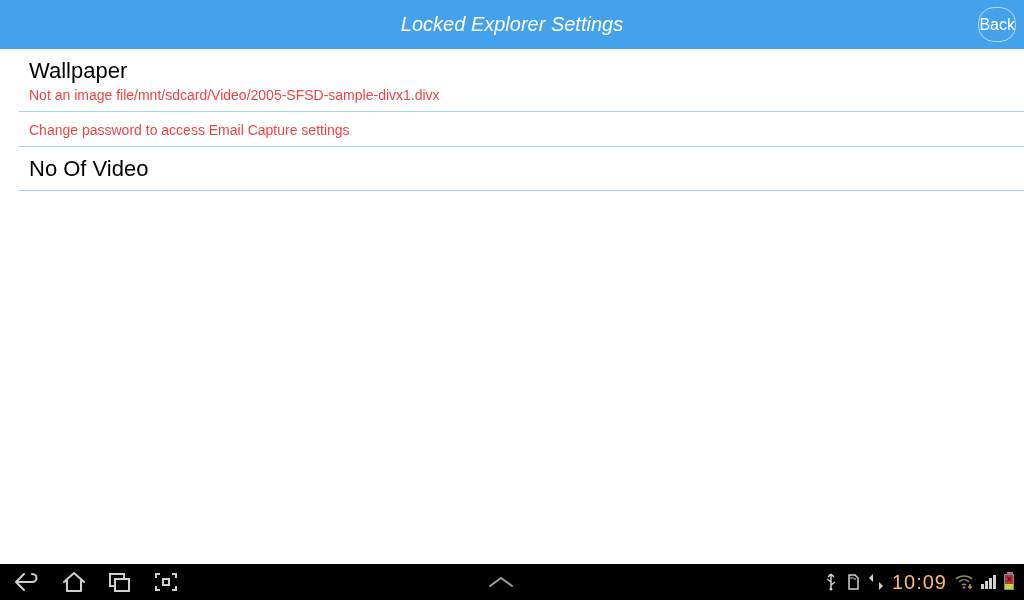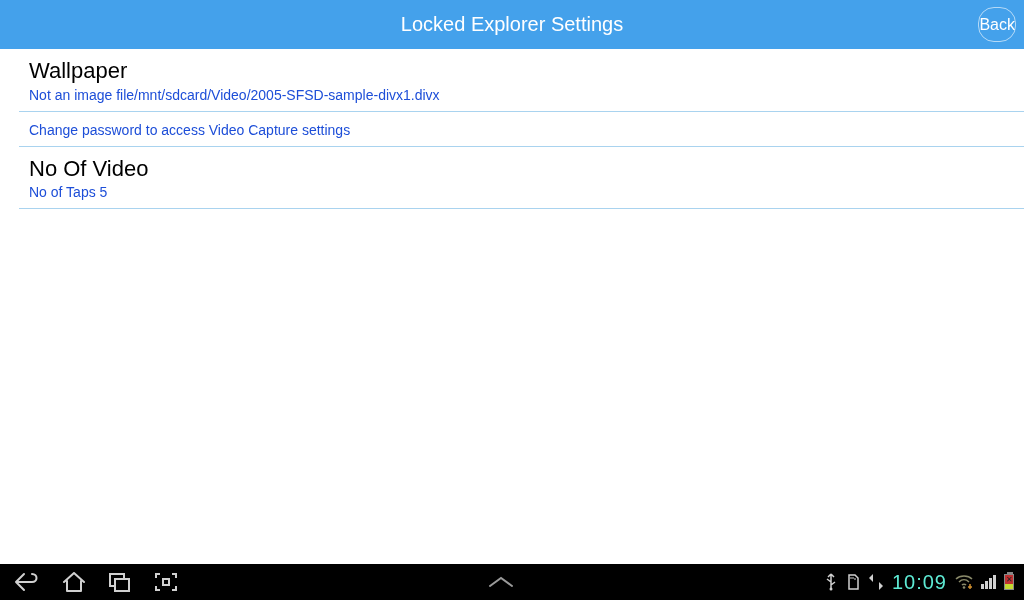--- a/index.html
+++ b/index.html
@@ -10,20 +10,21 @@
     width: 100%;
     position: relative;
     display: flex;
     align-items: center;
     justify-content: center;
   }
   .header-title {
     color: #ffffff;
     font-size: 20px;
     font-weight: 400;
+    font-style: italic;
   }
   .back-btn {
     position: absolute;
     right: 8px;
     top: 7px;
     height: 35px;
     padding: 0 0;
     border: 1px solid rgba(255,255,255,0.6);
     border-radius: 16px;
     color: #ffffff;
@@ -44,39 +45,39 @@
     margin-left: 19px;
   }
   .settings-item:first-child { border-top: none; }
   .item-title {
     font-size: 22px;
     color: #000000;
     line-height: 1.25;
   }
   .item-sub {
     font-size: 14px;
-    color: #1d4ed8;
+    color: #ef4444;
     margin-top: 2px;
   }
   .nav-bar {
     position: absolute;
     bottom: 0;
     left: 0;
     width: 100%;
     height: 36px;
     background: #000000;
     display: flex;
     align-items: center;
     color: #d0d0d0;
   }
   .nav-left { display: flex; align-items: center; gap: 22px; padding-left: 14px; }
   .nav-center { flex: 1; display: flex; justify-content: center; }
   .nav-right { display: flex; align-items: center; gap: 8px; padding-right: 10px; }
   .nav-icon svg { display: block; }
-  .clock { color: #5eead4; font-size: 20px; letter-spacing: 1px; }
+  .clock { color: #fdba74; font-size: 20px; letter-spacing: 1px; }
   .sig-bars { display: inline-flex; align-items: flex-end; gap: 1px; }
   .sig-bars span { width: 3px; background: #d0d0d0; display: inline-block; }
   .battery {
     width: 10px; height: 16px; border: 1px solid #888; position: relative; background: linear-gradient(to top, #c4d830 0%, #c4d830 35%, #c03030 35%, #c03030 100%);
   }
   .battery::before { content:""; position:absolute; top:-3px; left:2px; width:6px; height:2px; background:#888; }
   .battery .x { position:absolute; top:1px; left:1px; color:#222; font-size:8px; line-height:8px; }
 </style>
 </head>
 <body>
@@ -87,25 +88,24 @@
     <span>Back</span>
   </div>
 </div>
 
 <div class="settings-list">
   <div class="settings-item">
     <div class="item-title">Wallpaper</div>
     <div class="item-sub">Not an image file/mnt/sdcard/Video/2005-SFSD-sample-divx1.divx</div>
   </div>
   <div class="settings-item">
-    <div class="item-sub">Change password to access Video Capture settings</div>
+    <div class="item-sub">Change password to access Email Capture settings</div>
   </div>
   <div class="settings-item">
     <div class="item-title">No Of Video</div>
-    <div class="item-sub">No of Taps 5</div>
   </div>
 </div>
 
 <div class="nav-bar">
   <div class="nav-left">
     <span class="nav-icon">
       <svg width="26" height="20" viewBox="0 0 26 20">
           <path d="M10 2 L2 10 L10 18 M2 10 H18 C24 10 24 2 18 2" fill="none" stroke="#d0d0d0" stroke-width="2" stroke-linejoin="round" stroke-linecap="round"></path>
         </svg>
     </span>

